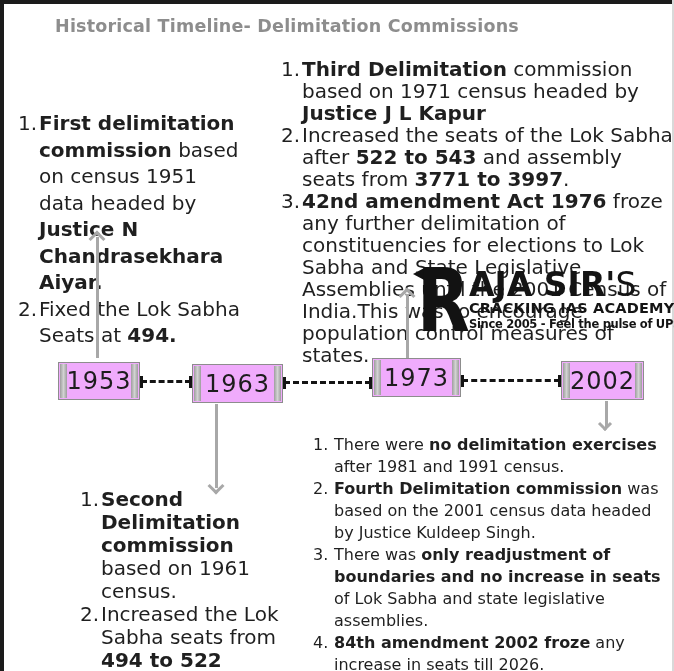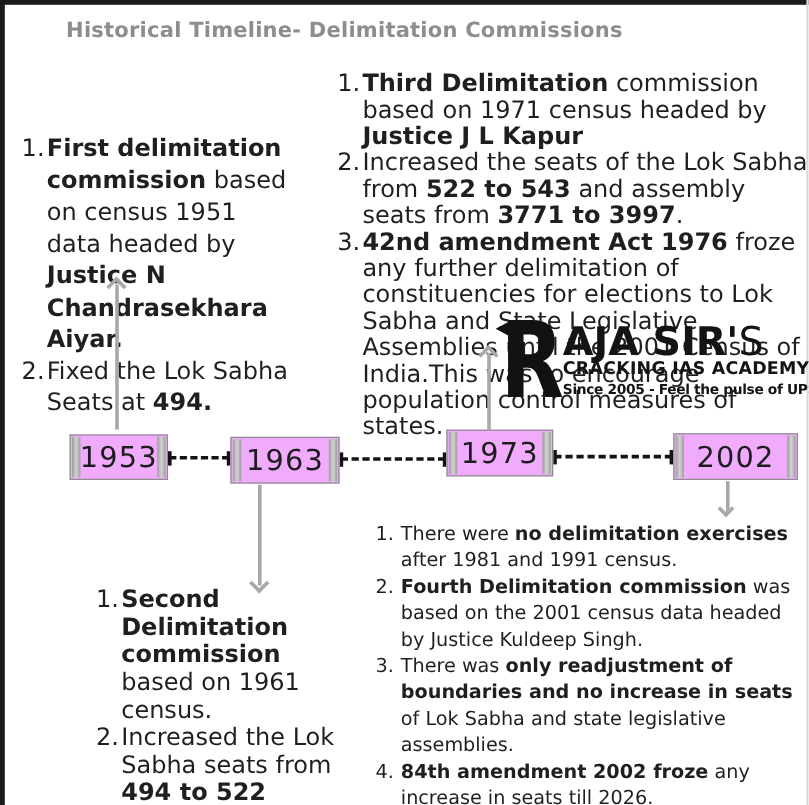--- a/index.html
+++ b/index.html
@@ -45,21 +45,21 @@
   }
   .year-box::before, .year-box::after {
     content:''; position:absolute; top:1px; bottom:1px; width:7px;
     background:linear-gradient(90deg,#9e9e9e 0%, #d2d2d2 50%, #9e9e9e 100%);
   }
   .year-box::before { left:1px; }
   .year-box::after  { right:1px; }
   .box-1953 { left:58px;  top:362px; width:82px; height:38px; }
   .box-1963 { left:192px; top:364px; width:91px; height:39px; }
   .box-1973 { left:372px; top:358px; width:89px; height:39px; }
-  .box-2002 { left:561px; top:361px; width:104px; height:39px; }
+  .box-2002 { left:561px; top:361px; width:83px; height:39px; }
 
   
   .connector { position:absolute; height:0; border-top:3px dashed #141414; }
   .connector::before, .connector::after {
     content:''; position:absolute; width:3px; height:12px; background:#141414; top:-7px;
   }
   .connector::before { left:-1px; }
   .connector::after  { right:-1px; }
   .conn-1 { left:141px; top:380px; width:50px; }
   .conn-2 { left:284px; top:381px; width:87px; }
@@ -115,21 +115,21 @@
   <div class="notes notes-top-left">
     <ol>
         <li><b>First delimitation commission</b><span> based on census 1951 data headed by </span><b>Justice N Chandrasekhara Aiyar.</b></li>
         <li><span>Fixed the Lok Sabha Seats at </span><b>494.</b></li>
       </ol>
   </div>
 
   <div class="notes notes-top-right">
     <ol>
         <li><b>Third Delimitation</b><span> commission based on 1971 census headed by </span><b>Justice J L Kapur</b></li>
-        <li><span>Increased the seats of the Lok Sabha from </span><b>522 to 543</b><span> and assembly seats from </span><b>3771 to 3997</b><span>.</span></li>
+        <li><span>Increased the seats of the Lok Sabha after </span><b>522 to 543</b><span> and assembly seats from </span><b>3771 to 3997</b><span>.</span></li>
         <li><b>42nd amendment Act 1976</b><span> froze any further delimitation of constituencies for elections to Lok Sabha and State Legislative Assemblies until the 2001 Census of India.This was to encourage population control measures of states.</span></li>
       </ol>
   </div>
 
   <div class="notes notes-bottom-left">
     <ol>
         <li><b>Second Delimitation commission</b><span> based on 1961 census.</span></li>
         <li><span> Increased the Lok Sabha seats from </span><b>494 to 522</b></li>
       </ol>
   </div>

